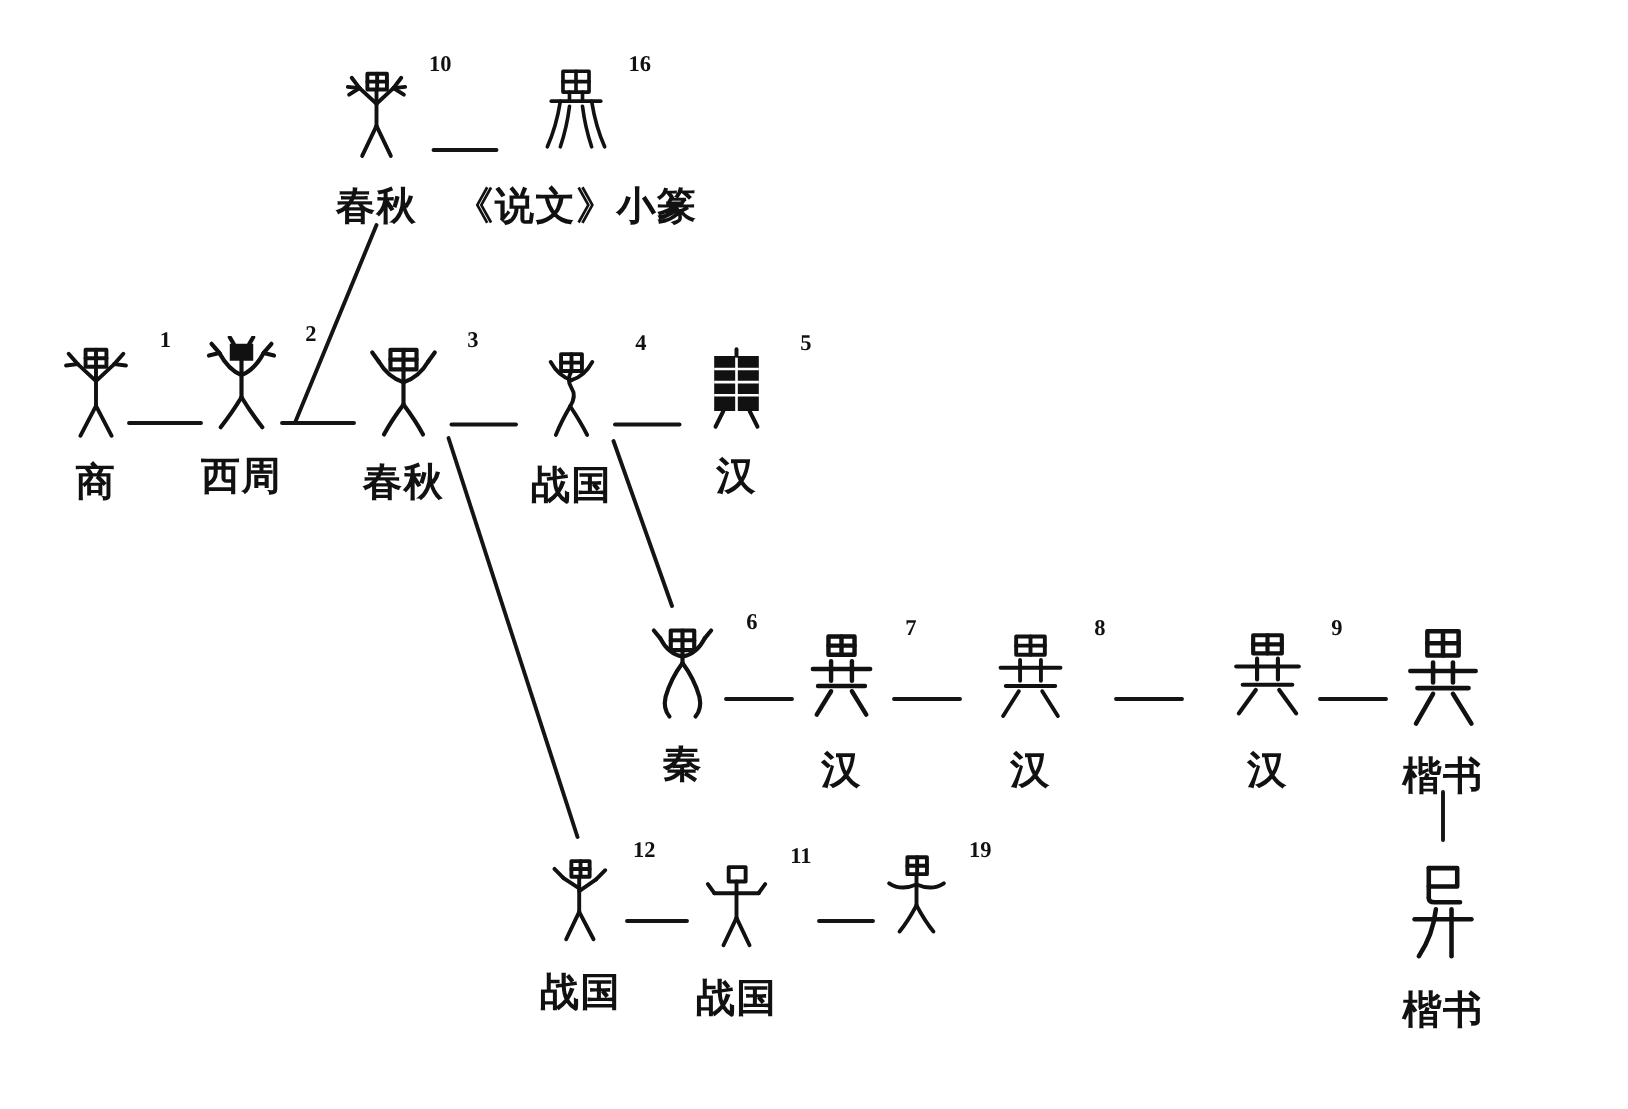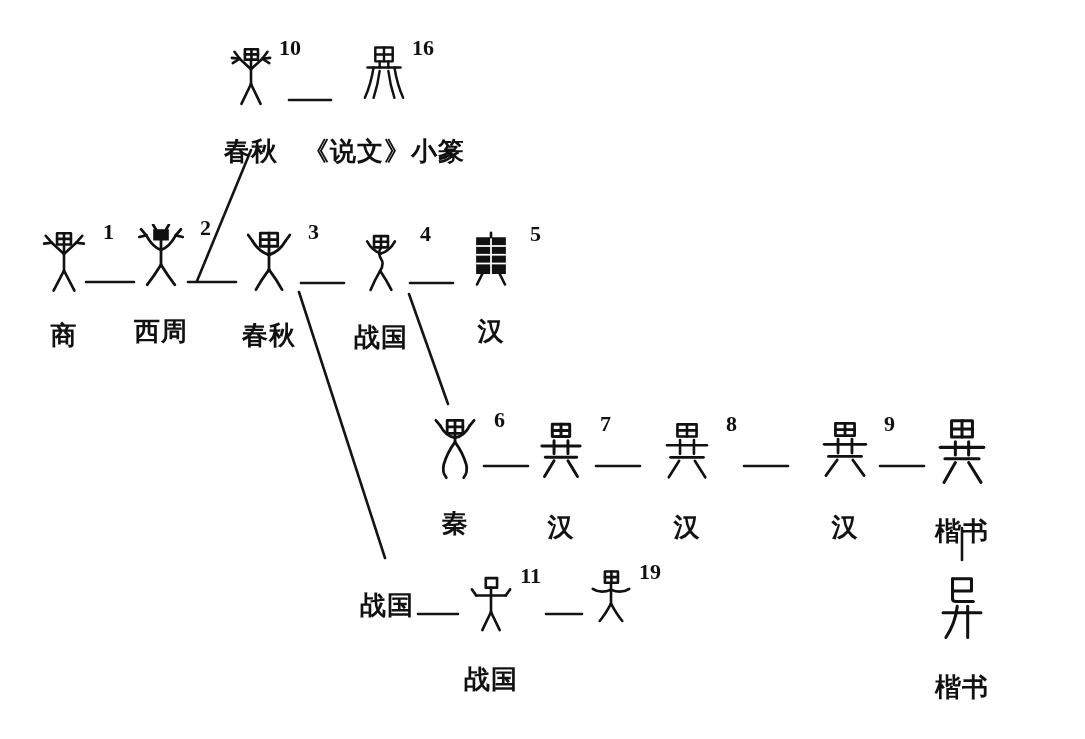--- a/index.html
+++ b/index.html
@@ -6,24 +6,24 @@
   .stage{
     position:relative;width:1085px;height:739px;background:#fff;
     font-family:"Liberation Serif", serif;overflow:hidden;color:#111;
   }
   .edges{position:absolute;left:0;top:0;pointer-events:none;}
   .node{position:absolute;transform:translateX(-50%);text-align:center;}
   .glyph-wrap{position:relative;display:inline-block;}
   .glyph{display:block;line-height:0;}
   .num{
     position:absolute;top:-9px;right:-22px;
-    font-size:22px;font-weight:700;color:#111;font-family:"Liberation Serif",serif;text-align:center;
+    font-size:15px;font-weight:700;color:#111;font-family:"Liberation Serif",serif;text-align:center;
   }
   .label{
-    margin-top:20px;font-size:26px;font-weight:700;color:#111;
+    margin-top:5px;font-size:26px;font-weight:700;color:#111;
     white-space:nowrap;letter-spacing:1px;
   }
 </style>
 </head>
 <body>
 
 <div class="stage">
 
   <svg class="edges" width="1085" height="739">
     <g stroke="#141414" stroke-width="2.6" stroke-linecap="round" fill="none">
@@ -257,20 +257,35 @@
             <path d="M9,31h46" stroke="#111111" stroke-width="3.2" fill="none" stroke-linecap="round" stroke-linejoin="round"></path>
             <path d="M14,43h36" stroke="#111111" stroke-width="3.2" fill="none" stroke-linecap="round" stroke-linejoin="round"></path>
             <path d="M25,47L13,68" stroke="#111111" stroke-width="3.2" fill="none" stroke-linecap="round" stroke-linejoin="round"></path>
             <path d="M39,47l13,21" stroke="#111111" stroke-width="3.2" fill="none" stroke-linecap="round" stroke-linejoin="round"></path>
           </svg></span>
     </div>
     <div class="label">楷书</div>
   </div>
 
   <div class="node" style="left:387px;top:568px">
+    <div class="glyph-wrap">
+      <span class="glyph"><svg viewBox="0 0 64 76" width="56" height="66">
+            <path d="M25,7h14v12h-14z" stroke="#111111" stroke-width="3" fill="none" stroke-linecap="round" stroke-linejoin="round"></path>
+            <path d="M32,7v12" stroke="#111111" stroke-width="3" fill="none" stroke-linecap="round" stroke-linejoin="round"></path>
+            <path d="M25,13h14" stroke="#111111" stroke-width="3" fill="none" stroke-linecap="round" stroke-linejoin="round"></path>
+            <path d="M31,19v27" stroke="#111111" stroke-width="3" fill="none" stroke-linecap="round" stroke-linejoin="round"></path>
+            <path d="M31,28L19,20" stroke="#111111" stroke-width="3" fill="none" stroke-linecap="round" stroke-linejoin="round"></path>
+            <path d="M19,20l-7,-7" stroke="#111111" stroke-width="3" fill="none" stroke-linecap="round" stroke-linejoin="round"></path>
+            <path d="M31,30l13,-9" stroke="#111111" stroke-width="3" fill="none" stroke-linecap="round" stroke-linejoin="round"></path>
+            <path d="M44,21l7,-7" stroke="#111111" stroke-width="3" fill="none" stroke-linecap="round" stroke-linejoin="round"></path>
+            <path d="M31,46L21,67" stroke="#111111" stroke-width="3" fill="none" stroke-linecap="round" stroke-linejoin="round"></path>
+            <path d="M31,46l11,21" stroke="#111111" stroke-width="3" fill="none" stroke-linecap="round" stroke-linejoin="round"></path>
+          </svg></span>
+      <span class="num">12</span>
+    </div>
     <div class="label">战国</div>
   </div>
   <div class="node" style="left:491px;top:572px">
     <div class="glyph-wrap">
       <span class="glyph"><svg viewBox="0 0 64 76" width="56" height="66">
             <path d="M26,7h13v11h-13z" stroke="#111111" stroke-width="3" fill="none" stroke-linecap="round" stroke-linejoin="round"></path>
             <path d="M32,18v28" stroke="#111111" stroke-width="3" fill="none" stroke-linecap="round" stroke-linejoin="round"></path>
             <path d="M15,27h34" stroke="#111111" stroke-width="3" fill="none" stroke-linecap="round" stroke-linejoin="round"></path>
             <path d="M15,27l-5,-7" stroke="#111111" stroke-width="3" fill="none" stroke-linecap="round" stroke-linejoin="round"></path>
             <path d="M49,27l5,-7" stroke="#111111" stroke-width="3" fill="none" stroke-linecap="round" stroke-linejoin="round"></path>

